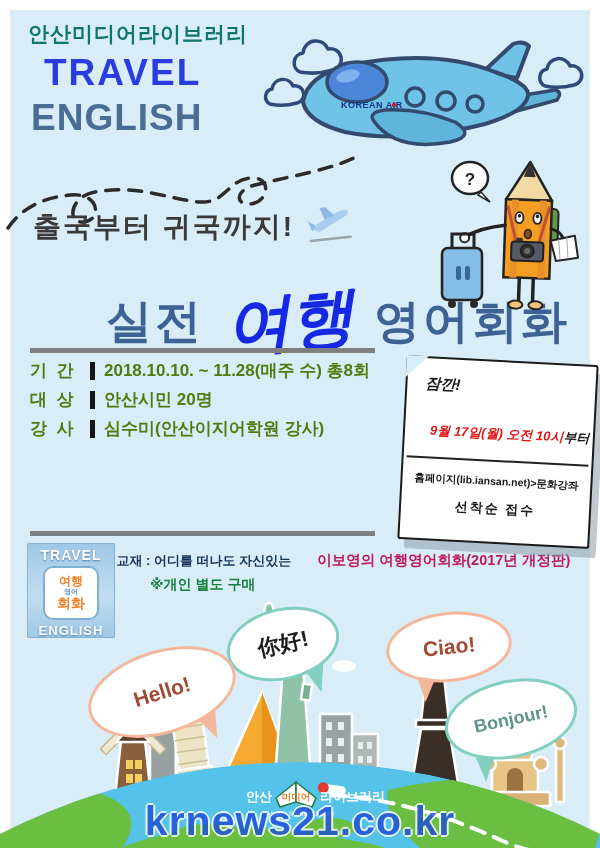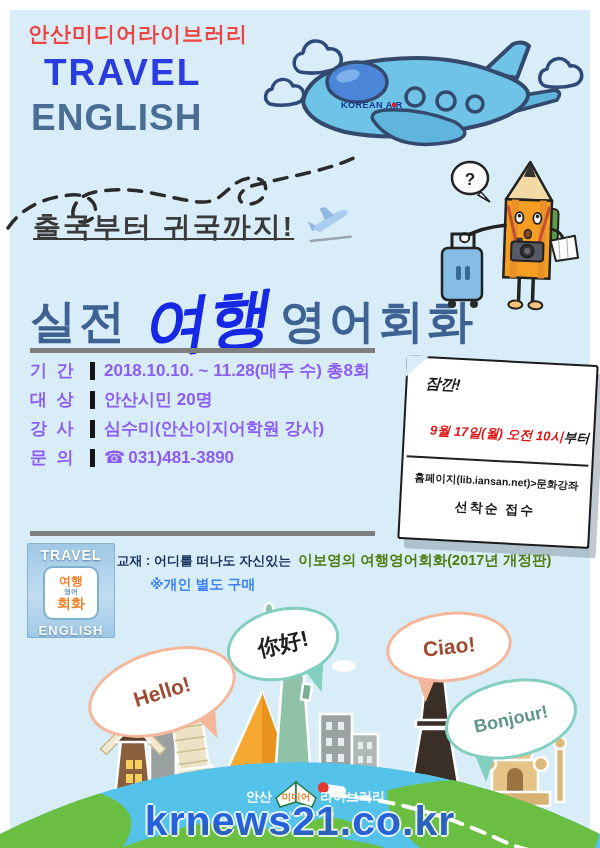--- a/index.html
+++ b/index.html
@@ -1,40 +1,40 @@
 <!DOCTYPE html>
 <html><head>
 <meta charset="utf-8">
 <style>
   html,body{margin:0;padding:0;background:#ffffff;}
   .page{position:relative;width:600px;height:848px;background:#ffffff;overflow:hidden;
         font-family:"Liberation Sans","DejaVu Sans",sans-serif;}
   .poster-bg{position:absolute;left:10px;top:10px;width:580px;height:828px;background:#d9edf8;}
 
-  .library-name{position:absolute;left:28px;top:20px;font-size:21px;font-weight:800;color:#ef4444;letter-spacing:1px;}
+  .library-name{position:absolute;left:28px;top:20px;font-size:21px;font-weight:800;color:#0f766e;letter-spacing:1px;}
   .travel{position:absolute;left:44px;top:52px;font-size:37px;font-weight:800;color:#2a3ce0;letter-spacing:2px;}
   .english{position:absolute;left:31px;top:97px;font-size:37px;font-weight:800;color:#4a6d96;letter-spacing:1px;}
 
   .plane-svg{position:absolute;left:245px;top:20px;width:345px;height:150px;}
   .trail-svg{position:absolute;left:0px;top:140px;width:600px;height:110px;}
   .pencil-svg{position:absolute;left:432px;top:148px;width:158px;height:188px;z-index:1;}
 
-  .tagline{position:absolute;left:33px;top:208px;font-size:28px;font-weight:900;color:#3a3a3a;letter-spacing:2px;text-decoration:underline;}
+  .tagline{position:absolute;left:33px;top:208px;font-size:28px;font-weight:900;color:#3a3a3a;letter-spacing:2px;}
   .mini-plane{position:absolute;left:303px;top:201px;width:52px;height:44px;}
 
   .main-title{position:absolute;left:30px;top:256px;width:540px;height:88px;display:flex;
-              align-items:flex-end;justify-content:flex-start;gap:12px;}
+              align-items:flex-end;justify-content:flex-end;gap:21px;}
   .mt-prefix,.mt-suffix{font-size:46px;font-weight:900;color:#3d6293;letter-spacing:3px;line-height:1;}
   .mt-highlight{font-size:64px;font-weight:900;font-style:italic;color:#1628e4;line-height:1;
                 transform:rotate(-5deg) translateY(9px);}
 
   .bar{position:absolute;left:30px;width:345px;height:5px;background:#7f7f7f;}
   .bar-top{top:348px;}
   .bar-bottom{top:531px;}
-  .info-table{position:absolute;left:30px;top:356px;width:380px;color:#8b5cf6;}
+  .info-table{position:absolute;left:30px;top:356px;width:380px;color:#4d7c0f;}
   .irow{display:flex;align-items:center;height:29px;font-size:17px;font-weight:800;}
   .ilabel{white-space:pre;width:58px;}
   .isep{width:5px;height:18px;background:#141414;margin:0 9px 0 2px;flex:none;}
   .ival{white-space:pre;}
   .u{text-decoration-thickness:2px;text-underline-offset:3px;}
   .phone{margin-right:3px;}
 
   .note{position:absolute;left:402px;top:360px;width:188px;height:180px;background:#ffffff;
         border:2.5px solid #1b1b1b;border-radius:3px;transform:rotate(3deg);z-index:2;
         box-shadow:7px 9px 0 rgba(140,156,168,.55);}
@@ -55,22 +55,22 @@
                display:flex;flex-direction:column;align-items:center;justify-content:center;line-height:1.1;}
   .bc1{font-size:12px;font-weight:800;color:#f08028;}
   .bc2{font-size:7px;font-weight:700;color:#6090b8;}
   .bc3{font-size:14px;font-weight:700;color:#f08028;}
   .book-bottom{margin-top:3px;font-size:13px;font-weight:800;color:#fff;letter-spacing:1px;text-shadow:0 1px 2px #4a7aa0;}
 
   .textbook-line{position:absolute;left:96px;top:551px;width:495px;display:flex;gap:7px;
                  align-items:baseline;color:#17335c;}
   .tb-pointer{font-size:15px;font-weight:700;}
   .tb-prefix{font-size:13px;font-weight:800;white-space:pre;}
-  .tb-title{font-size:14.5px;font-weight:800;color:#4d7c0f;white-space:pre;}
-  .tb-note{position:absolute;left:150px;top:576px;font-size:14px;font-weight:800;color:#3b82f6;}
+  .tb-title{font-size:14.5px;font-weight:800;color:#be185d;white-space:pre;margin-left:19px;}
+  .tb-note{position:absolute;left:150px;top:576px;font-size:14px;font-weight:800;color:#15803d;}
 
   .scene-svg{position:absolute;left:0;top:592px;width:600px;height:256px;z-index:1;}
 
   .bub{position:absolute;background:#fff;border-radius:50%;display:flex;align-items:center;
        justify-content:center;z-index:4;border:3.5px solid;}
   .bub:after{content:'';position:absolute;width:0;height:0;}
   .b-nihao{left:226px;top:608px;width:108px;height:66px;border-color:#82cfc0;transform:rotate(-13deg);}
   .b-nihao:after{bottom:-22px;right:16px;border-top:26px solid #82cfc0;border-left:6px solid transparent;
                  border-right:14px solid transparent;transform:rotate(-12deg);}
   .b-nihao .bub-text{font-size:22px;font-weight:800;color:#1d1d1d;}
@@ -200,26 +200,20 @@
     <div class="irow">
       <span class="ilabel">대  상</span>
         <span class="isep"></span>
       <span class="ival">안산시민 20명</span>
     </div>
     <div class="irow">
       <span class="ilabel">강  사</span>
         <span class="isep"></span>
       <span class="ival">심수미(안산이지어학원 강사)</span>
     </div>
-    <div class="irow">
-      <span class="ilabel">문  의</span>
-        <span class="isep"></span>
-      <span class="phone">☎</span>
-      <span class="ival">031)481-3890</span>
-    </div>
   </div>
 
   <div class="bar bar-bottom"></div>
 
   <div class="note">
     <div class="note-fold"></div>
     <div class="note-title">잠깐!</div>
     <div class="note-line1">
       <span class="red">9월 17일(월) 오전 10시</span><span>부터</span>
     </div>

